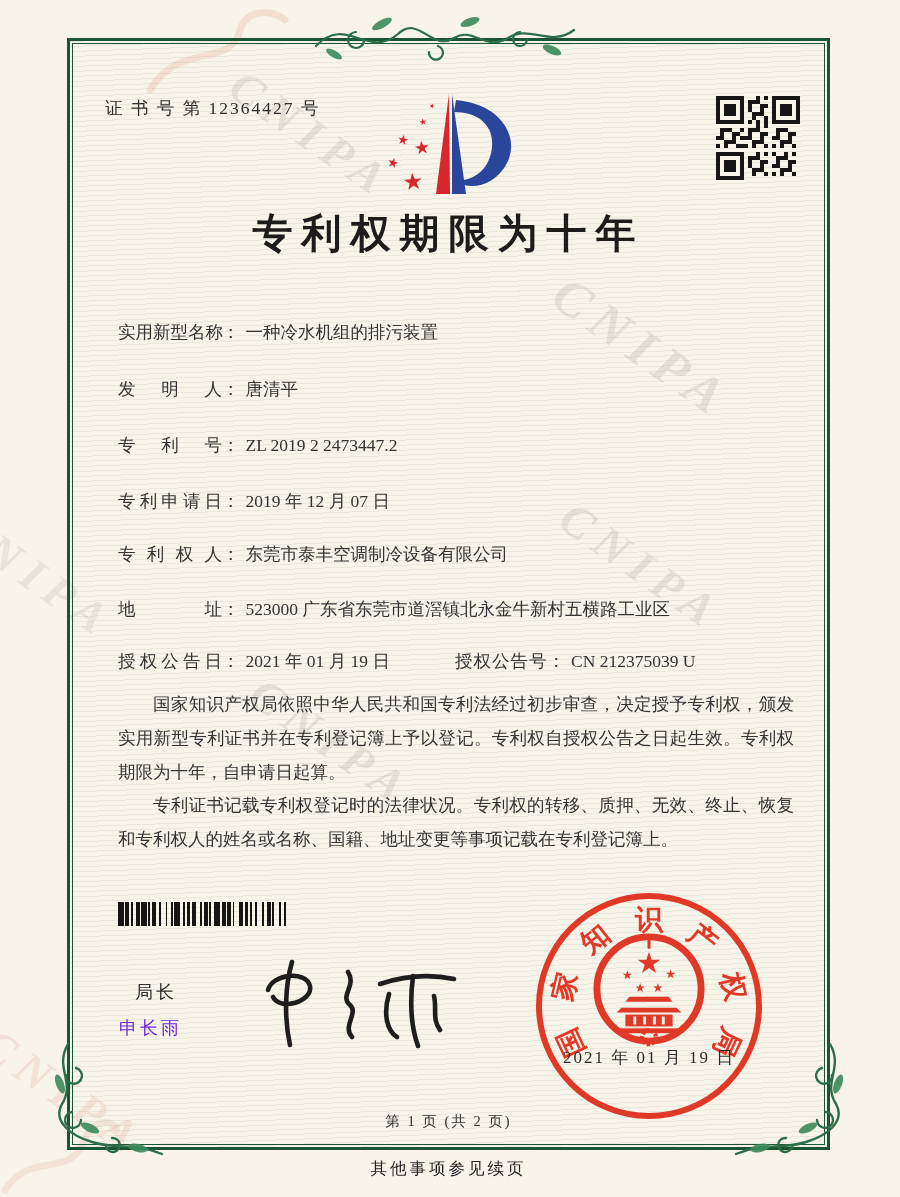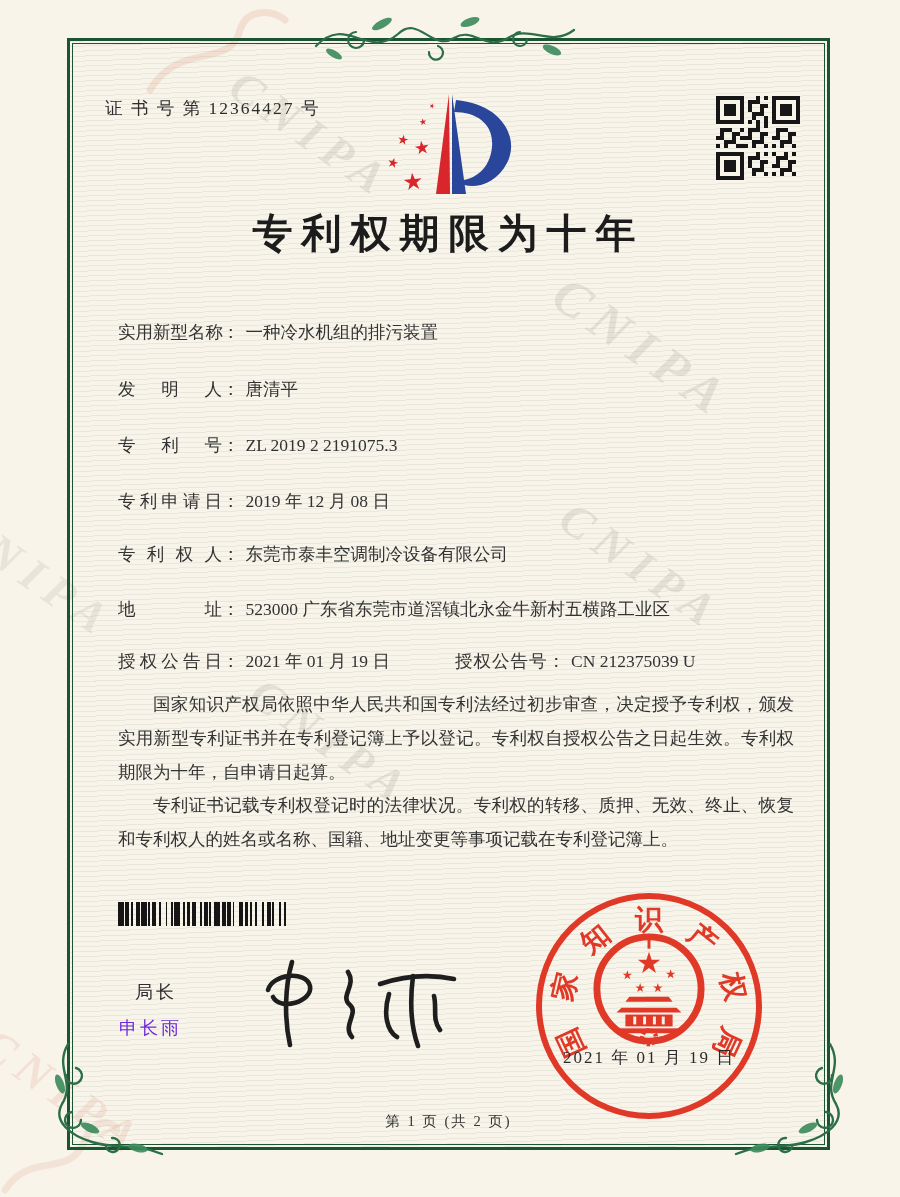--- a/index.html
+++ b/index.html
@@ -268,24 +268,24 @@
 
   <div class="title">专利权期限为十年</div>
 
   <div class="field" style="top:320px;">
     <span class="lbl">实用新型名称</span><span>：</span><span class="val">一种冷水机组的排污装置</span>
   </div>
   <div class="field" style="top:377px;">
     <span class="lbl">发明人</span><span>：</span><span class="val">唐清平</span>
   </div>
   <div class="field" style="top:433px;">
-    <span class="lbl">专利号</span><span>：</span><span class="val">ZL 2019 2 2191075.3</span>
+    <span class="lbl">专利号</span><span>：</span><span class="val">ZL 2019 2 2473447.2</span>
   </div>
   <div class="field" style="top:489px;">
-    <span class="lbl">专利申请日</span><span>：</span><span class="val">2019 年 12 月 08 日</span>
+    <span class="lbl">专利申请日</span><span>：</span><span class="val">2019 年 12 月 07 日</span>
   </div>
   <div class="field" style="top:542px;">
     <span class="lbl">专利权人</span><span>：</span><span class="val">东莞市泰丰空调制冷设备有限公司</span>
   </div>
   <div class="field" style="top:597px;">
     <span class="lbl">地址</span><span>：</span><span class="val">523000 广东省东莞市道滘镇北永金牛新村五横路工业区</span>
   </div>
   <div class="field" style="top:649px;">
     <span class="lbl">授权公告日</span><span>：</span><span class="val">2021 年 01 月 19 日</span>
     <span class="grant-no">
@@ -348,14 +348,15 @@
         <rect x="-16" y="28" width="3" height="8"></rect>
         <rect x="-6" y="28" width="3" height="8"></rect>
         <rect x="4" y="28" width="3" height="8"></rect>
         <rect x="13" y="28" width="3" height="8"></rect>
       </g>
     </svg>
     <div class="seal-date">2021 年 01 月 19 日</div>
   </div>
 
   <div class="page-info">第 1 页 (共 2 页)</div>
+  <div class="continuation">其他事项参见续页</div>
 
 </div>
 
 </body></html>

